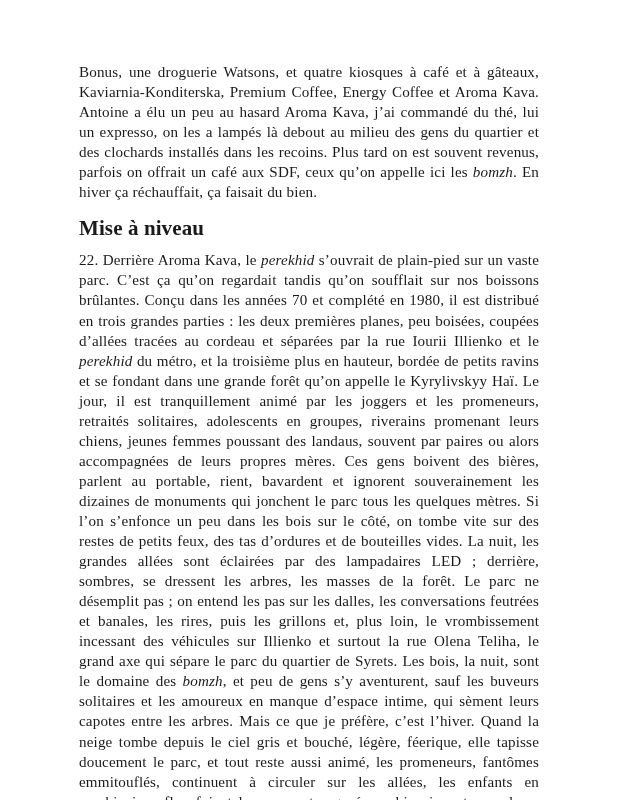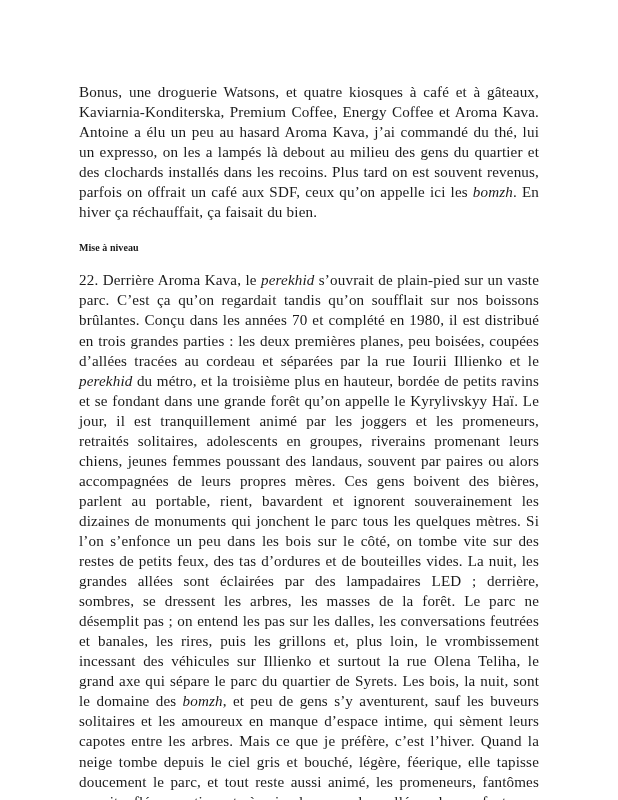--- a/index.html
+++ b/index.html
@@ -13,39 +13,39 @@
     overflow: hidden;
     font-family: "Liberation Serif", "DejaVu Serif", serif;
     color: #1a1a1a;
     -webkit-font-smoothing: antialiased;
   }
   .page {
     position: relative;
     width: 618px;
     height: 800px;
     box-sizing: border-box;
-    padding: 82px 79px 0 79px;
+    padding: 62px 79px 0 79px;
   }
   .text-column {
     width: 460px;
   }
   p.body-par {
     margin: 0;
     font-size: 15.1px;
     line-height: 20.05px;
     text-align: justify;
     text-justify: inter-word;
     text-indent: 0;
     letter-spacing: 0.01em;
     word-spacing: 0.01em;
     hyphens: none;
   }
   h2.section-heading {
     margin: 0;
-    font-size: 10px;
+    font-size: 21px;
     line-height: 20.05px;
     font-weight: bold;
     text-align: left;
     letter-spacing: 0.005em;
   }
   .spacer-before-heading {
     height: 16px;
   }
   .spacer-after-heading {
     height: 12px;

